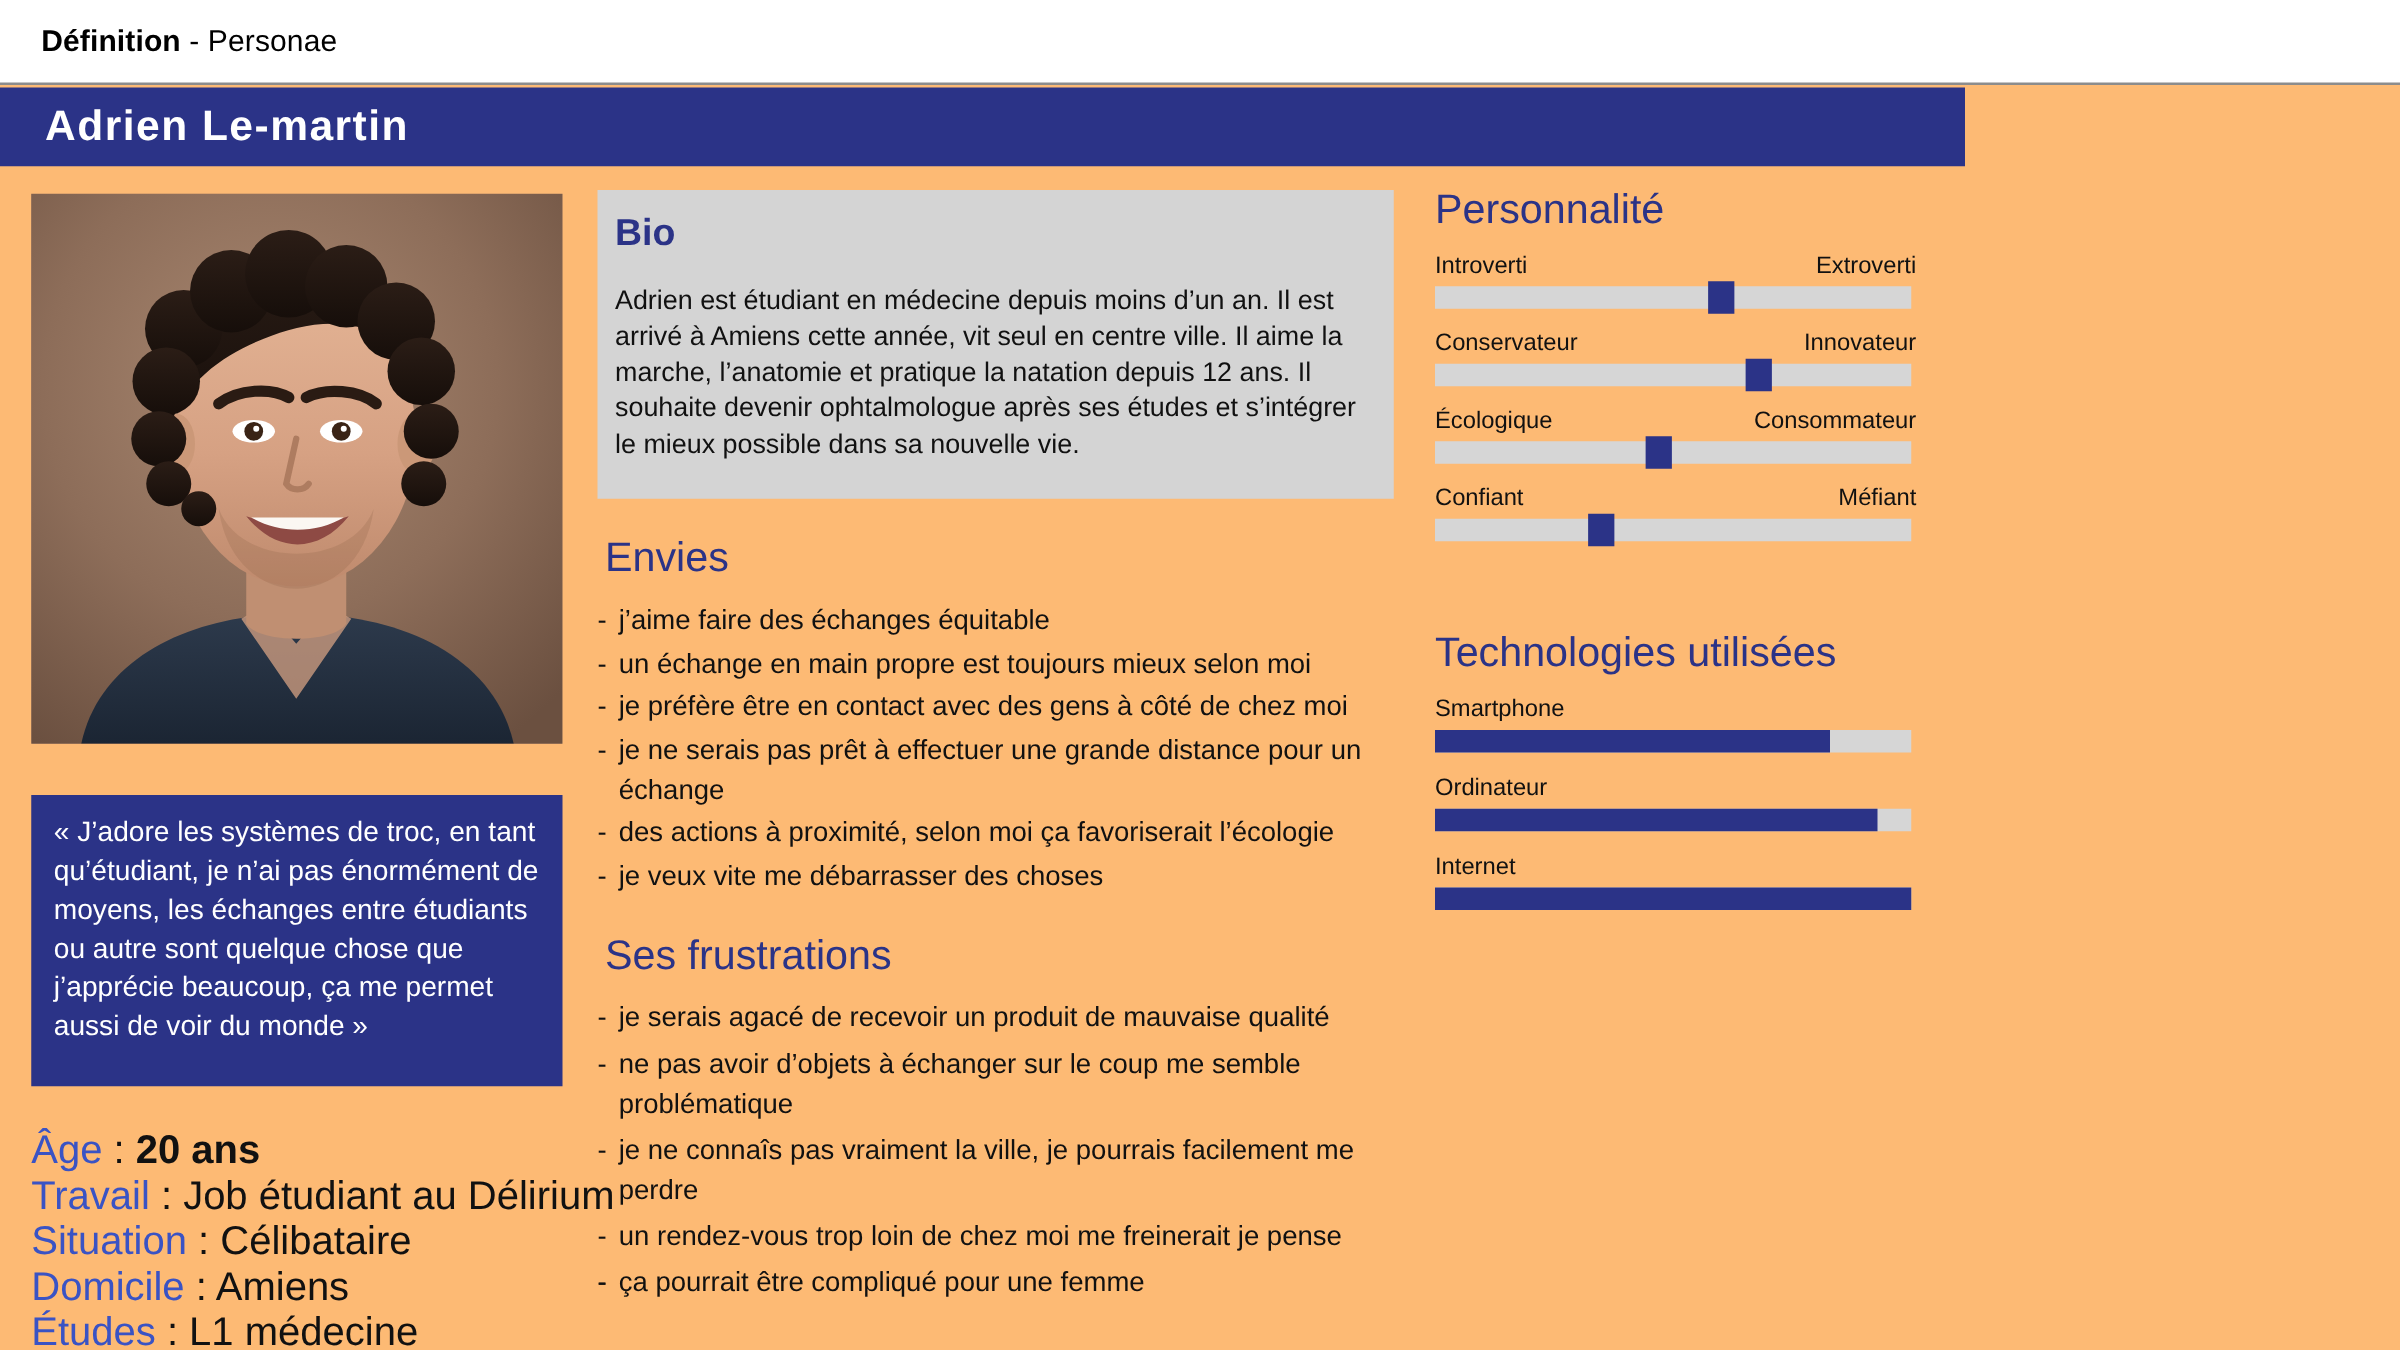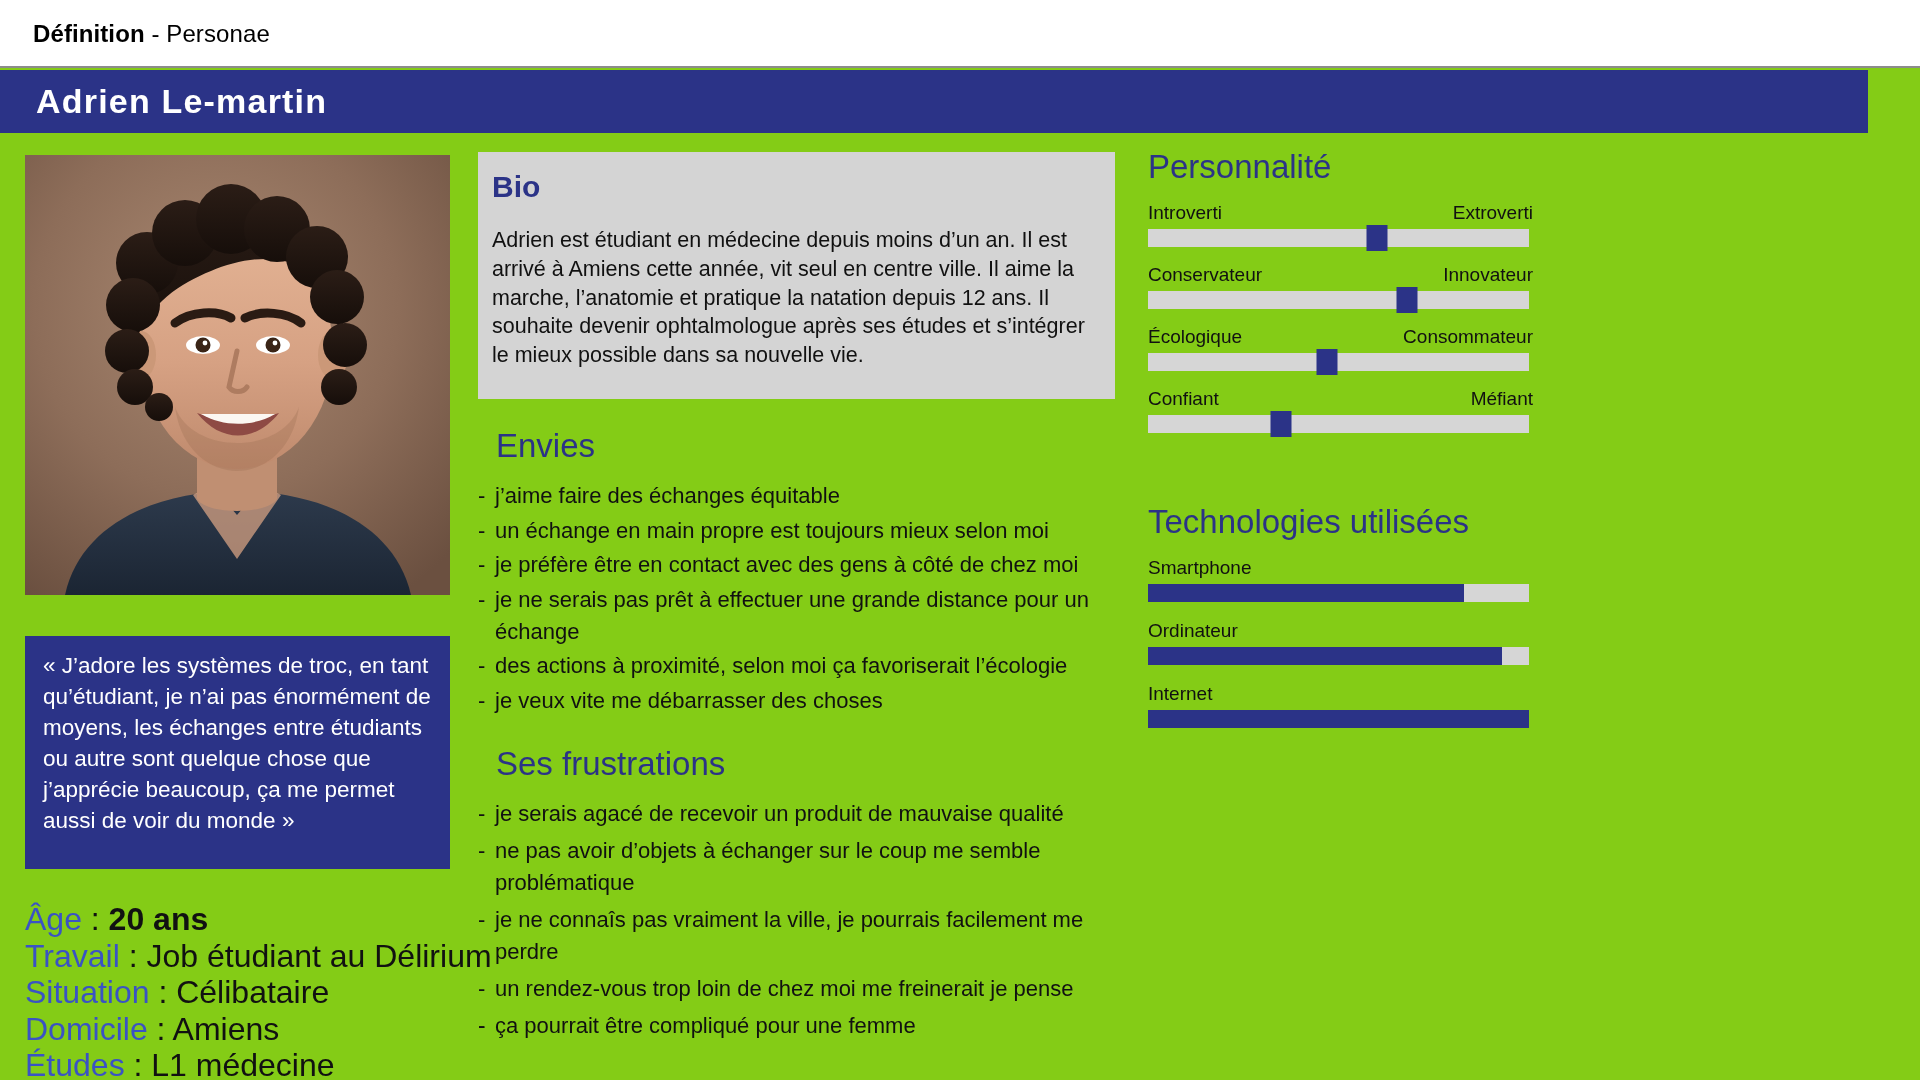--- a/index.html
+++ b/index.html
@@ -10,21 +10,21 @@
     background: #ffffff;
     font-family: "Liberation Sans", sans-serif;
     color: #000000;
     overflow: hidden;
   }
 
   .page {
     position: relative;
     width: 1920px;
     height: 1080px;
-    background: #84cc16;
+    background: #fdba74;
   }
 
   
   .topbar {
     position: absolute;
     left: 0; top: 0;
     width: 1920px;
     height: 68px;
     background: #ffffff;
     border-bottom: 2px solid #8c8c8c;
@@ -39,21 +39,21 @@
   }
   .breadcrumb .crumb-strong { font-weight: bold; }
   .breadcrumb .crumb-sep { font-weight: normal; }
   .breadcrumb .crumb-rest { font-weight: normal; }
 
   
   .title-banner {
     position: absolute;
     left: 0;
     top: 70px;
-    width: 1868px;
+    width: 1572px;
     height: 63px;
     background: #2b3387;
   }
   .title-banner-text {
     position: absolute;
     left: 36px;
     top: 12px;
     color: #ffffff;
     font-size: 34px;
     font-weight: bold;
@@ -127,21 +127,21 @@
   }
 
   .section {
     margin-top: 28px;
   }
   .section-title {
     color: #2b3387;
     font-size: 33px;
     font-weight: normal;
     margin-bottom: 15px;
-    margin-left: 18px;
+    margin-left: 6px;
   }
   .bullet-list { list-style: none; }
   .bullet-item {
     position: relative;
     padding-left: 17px;
     font-size: 22px;
     line-height: 32px;
     margin-bottom: 2.5px;
     color: #111111;
   }

